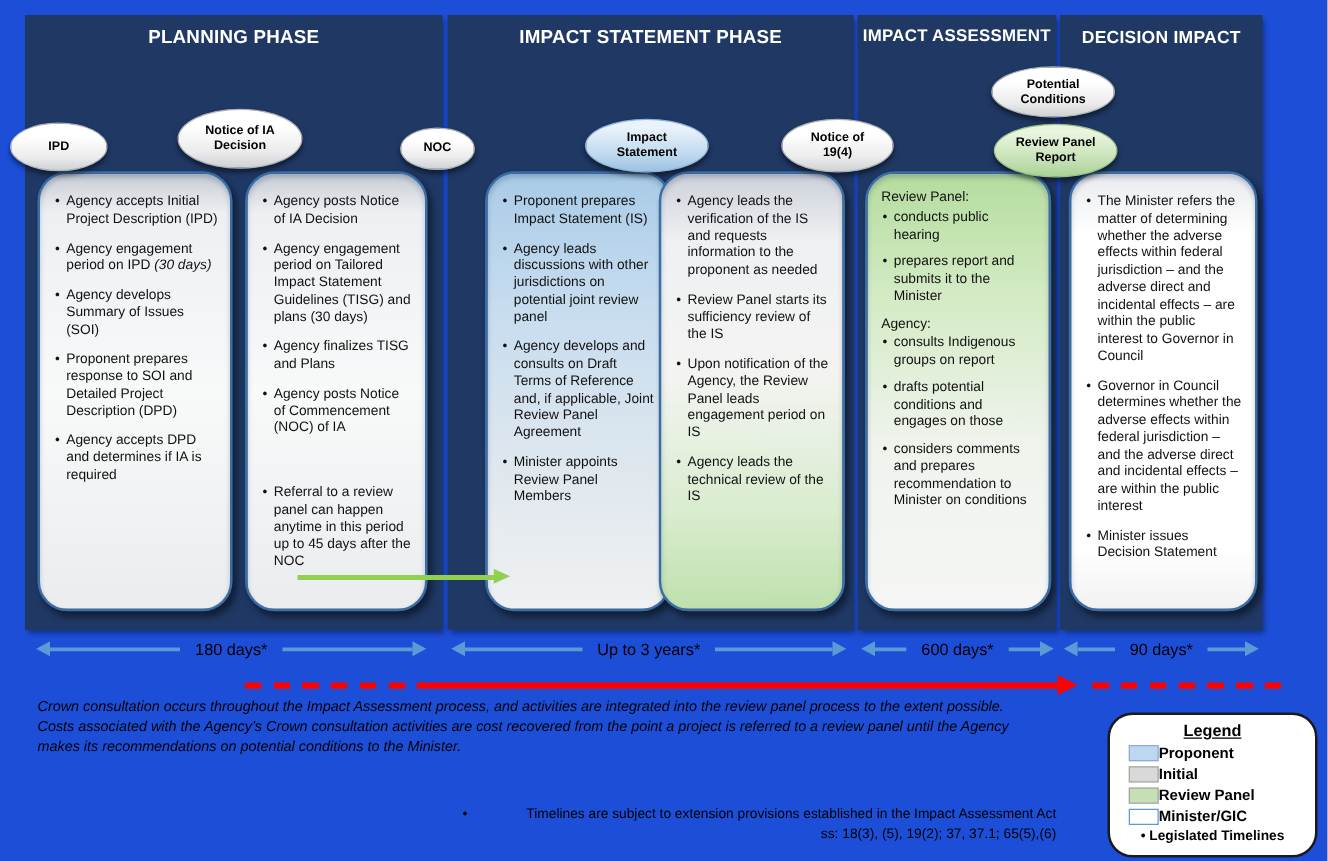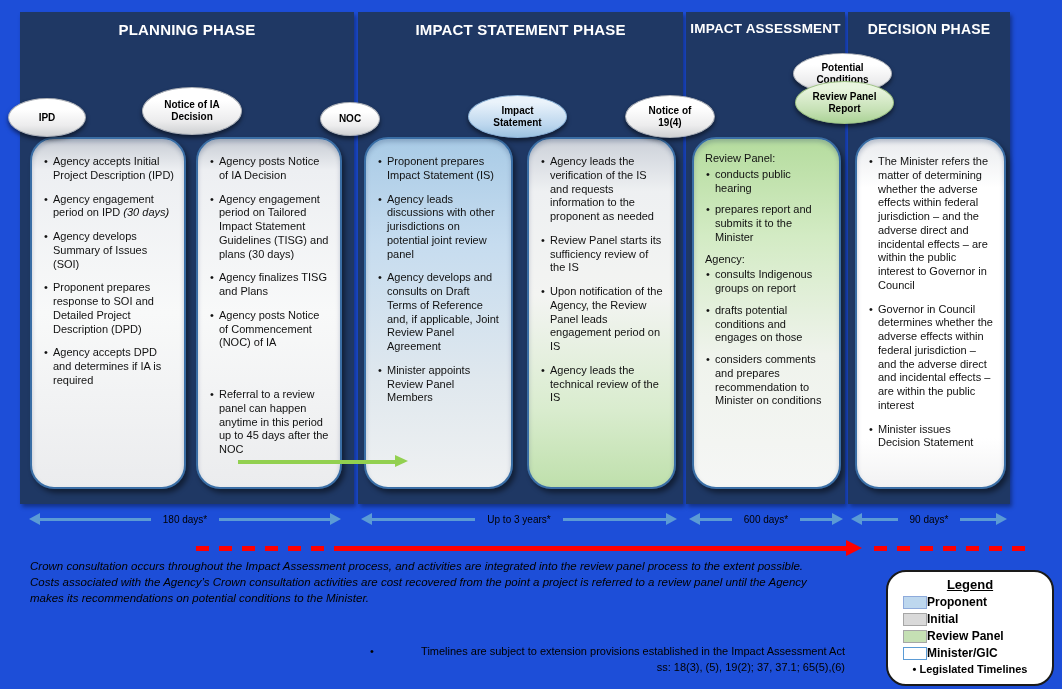--- a/index.html
+++ b/index.html
@@ -17,21 +17,21 @@
   #p4{left:848px;width:162px;}
   #p3 .panel-title{font-size:13.5px;}
   #p4 .panel-title{font-size:14px;}
 
   
   .box{position:absolute;top:137px;height:352px;box-sizing:border-box;
        border:2px solid #3A6EA5;border-radius:24px;
        padding:16px 9px 10px 11px;font-size:11px;color:#111;
        box-shadow:3px 4px 5px rgba(0,0,0,.45), inset 0 3px 4px rgba(31,56,100,.25);}
   .box-gray{background:linear-gradient(180deg,#c7ccd4 0%,#edeff2 9%,#f8f9f9 50%,#ebecee 100%);}
-  .box-blue-gray{background:linear-gradient(180deg,#a9cbe6 0%,#c6dcef 30%,#e0e8ee 70%,#eff1f2 100%);}
+  .box-blue-gray{background:linear-gradient(180deg,#a9cbe6 0%,#c6dcef 30%,#e0e8ee 70%,#eff1f2 100%);margin-left:24px;}
   .box-gray-green{background:linear-gradient(180deg,#ccd1d9 0%,#eef0f2 15%,#f3f4f2 45%,#d9ecce 78%,#bfe0ac 100%);}
   .box-green-gray{background:linear-gradient(180deg,#b5dc9e 0%,#d3ebc4 28%,#eff3ec 62%,#f5f6f5 100%);}
   .box-white{background:linear-gradient(180deg,#e9ebee 0%,#ffffff 14%,#ffffff 86%,#f2f2f3 100%);}
   #b-p1b1{left:30px;width:156px;}
   #b-p1b2{left:196px;width:146px;}
   #b-p2b1{left:364px;width:149px;}
   #b-p2b2{left:527px;width:149px;}
   #b-p3b1{left:692px;width:149px;padding-top:13px;}
   #b-p4b1{left:855px;width:151px;}
 
@@ -50,26 +50,26 @@
         box-shadow:0 3px 4px rgba(0,0,0,.5);z-index:6;}
   .oval-blue{background:linear-gradient(180deg,#eaf3fb 15%,#bdd7ee 70%,#9cc2e0 100%);border-color:#8eb4d8;}
   .oval-green{background:linear-gradient(180deg,#e9f5df 15%,#c5e0b4 70%,#aad295 100%);border-color:#9dc083;}
   .oval-outline{background:linear-gradient(180deg,#ffffff 60%,#eef1f5 100%);border:2px solid #2E5E9E;}
   #ov-ipd{left:8px;top:98px;width:78px;height:39px;}
   #ov-niad{left:142px;top:87px;width:100px;height:48px;}
   #ov-noc{left:320px;top:102px;width:60px;height:34px;}
   #ov-is{left:468px;top:95px;width:99px;height:43px;}
   #ov-n194{left:625px;top:95px;width:90px;height:43px;}
   #ov-pc{left:793px;top:53px;width:99px;height:41px;}
-  #ov-rpr{left:795px;top:81px;width:99px;height:43px;}
+  #ov-rpr{left:795px;top:99px;width:99px;height:43px;}
   #ov-ds{left:953px;top:94px;width:96px;height:46px;}
 
   
   .timeline{position:absolute;top:508px;height:22px;display:flex;align-items:center;}
-  .tl-label{font-size:10px;color:#000;white-space:nowrap;padding:0 12px;}
+  .tl-label{font-size:13px;color:#000;white-space:nowrap;padding:0 12px;}
   .tl-line{flex:1;height:3px;background:#5B9BD5;position:relative;}
   .tl-left{margin-left:12px;}
   .tl-right{margin-right:12px;}
   .tl-left::before{content:"";position:absolute;left:-11px;top:-5px;
       border-top:6.5px solid transparent;border-bottom:6.5px solid transparent;
       border-right:11px solid #5B9BD5;}
   .tl-right::after{content:"";position:absolute;right:-11px;top:-5px;
       border-top:6.5px solid transparent;border-bottom:6.5px solid transparent;
       border-left:11px solid #5B9BD5;}
   #t1{left:28px;width:314px;}
@@ -125,21 +125,21 @@
   <div class="panel" id="p1">
     <div class="panel-title">PLANNING PHASE</div>
   </div>
   <div class="panel" id="p2">
     <div class="panel-title">IMPACT STATEMENT PHASE</div>
   </div>
   <div class="panel" id="p3">
     <div class="panel-title">IMPACT ASSESSMENT</div>
   </div>
   <div class="panel" id="p4">
-    <div class="panel-title">DECISION PHASE</div>
+    <div class="panel-title">DECISION IMPACT</div>
   </div>
 
   <div class="box box-gray" id="b-p1b1">
     <div class="b">Agency accepts Initial Project Description (IPD)</div>
     <div class="b"><span>Agency engagement period on IPD </span><span class="it">(30 days)</span></div>
     <div class="b">Agency develops Summary of Issues (SOI)</div>
     <div class="b">Proponent prepares response to SOI and Detailed Project Description (DPD)</div>
     <div class="b">Agency accepts DPD and determines if IA is required</div>
   </div>
 

